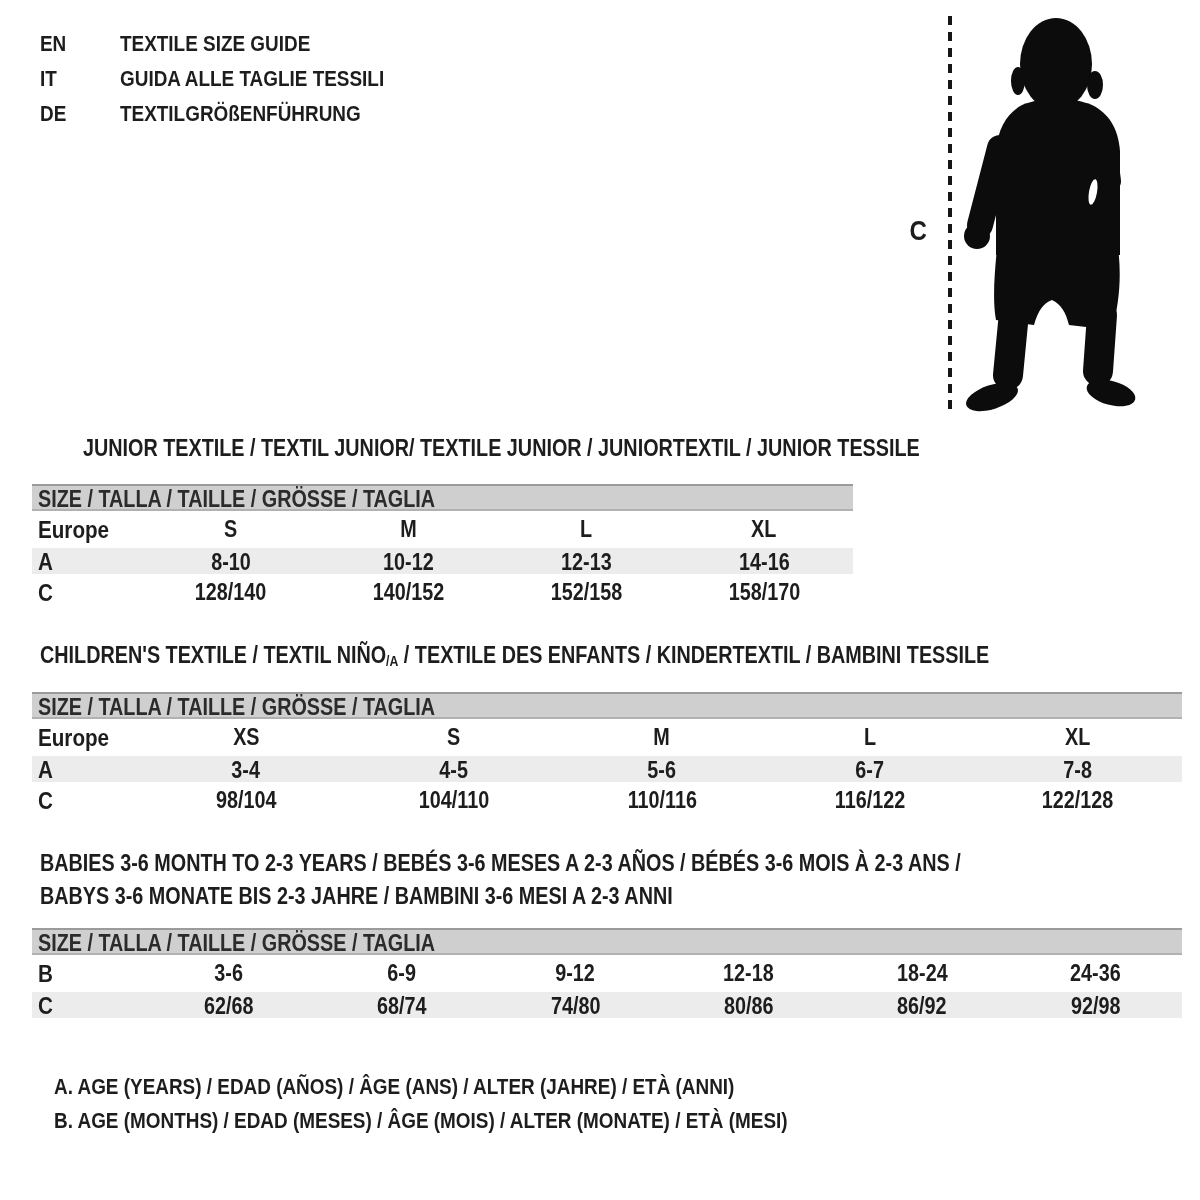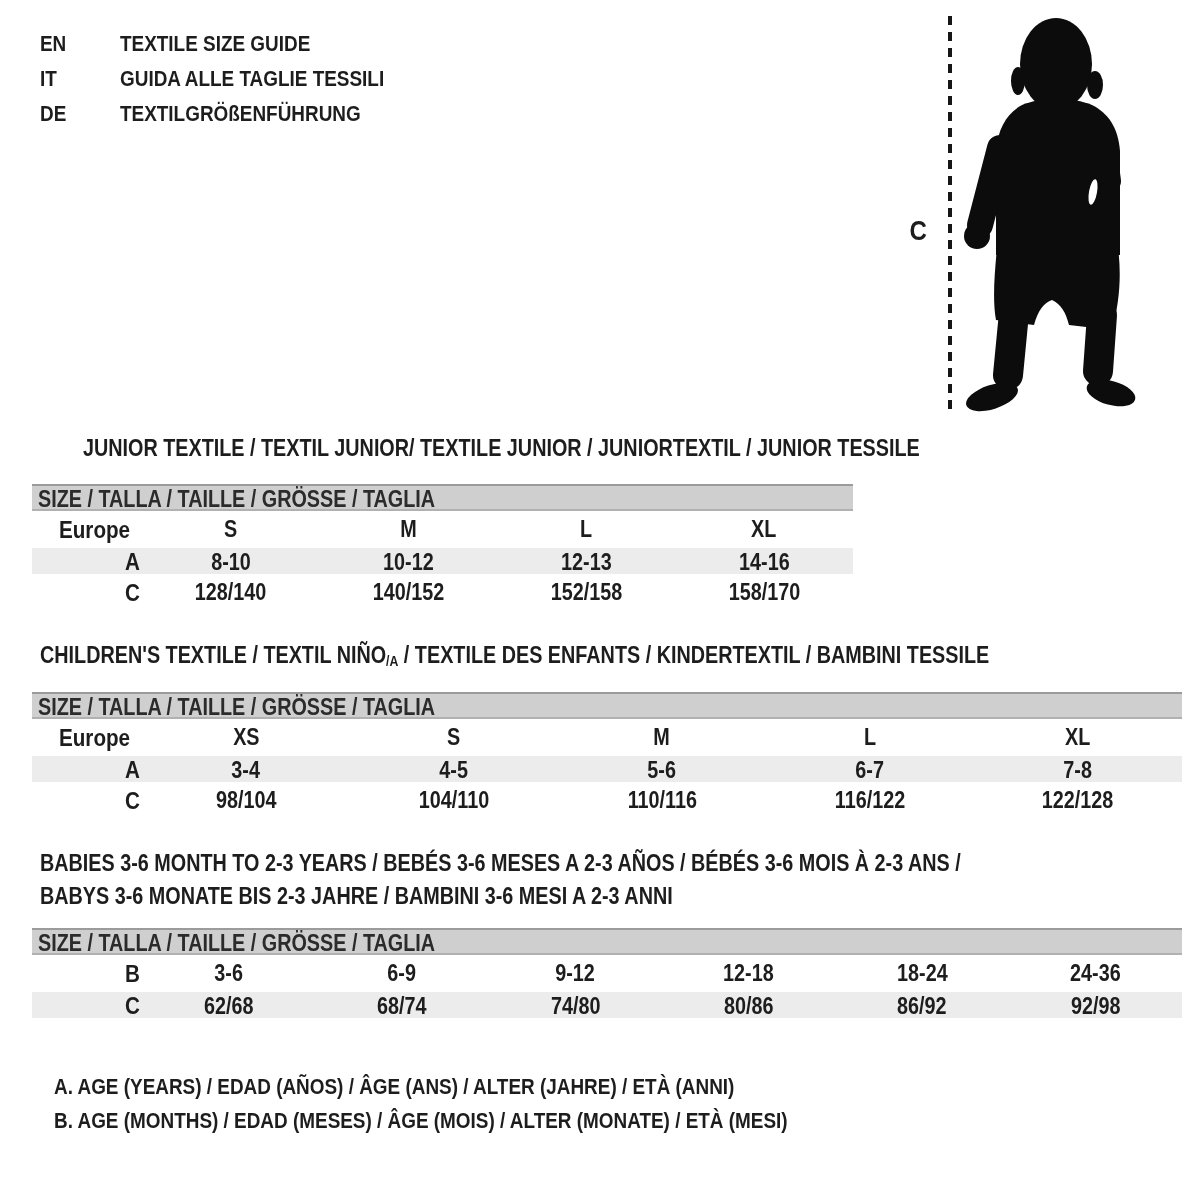--- a/index.html
+++ b/index.html
@@ -28,21 +28,21 @@
   .size-bar{height:23px;background:#cfcfcf;border-top:2px solid #9b9b9b;border-bottom:2px solid #b1b1b1;
     display:flex;align-items:flex-start;padding-left:6px;font-size:23px;color:#2b2b2b;}
   .trow{display:grid;align-items:center;font-size:23px;}
   .cols4{grid-template-columns:110px repeat(4,1fr);}
   .cols5{grid-template-columns:110px repeat(5,1fr);}
   .cols6{grid-template-columns:110px repeat(6,1fr);}
   .h37{height:37px;}
   .h26{height:26px;}
   .stripe{background:#ececec;}
   .cell{overflow:visible;}
-  .cell.lbl{padding-left:6px;text-align:right;font-size:24px;}
+  .cell.lbl{padding-left:6px;text-align:left;font-size:24px;}
   .cell.val{text-align:center;}
   
   .legend{position:absolute;left:40px;top:1070px;}
   .legend-line{height:34px;display:flex;align-items:center;font-size:22px;margin-left:14px;}
 </style>
 </head>
 <body>
 
 <div class="canvas">
 

